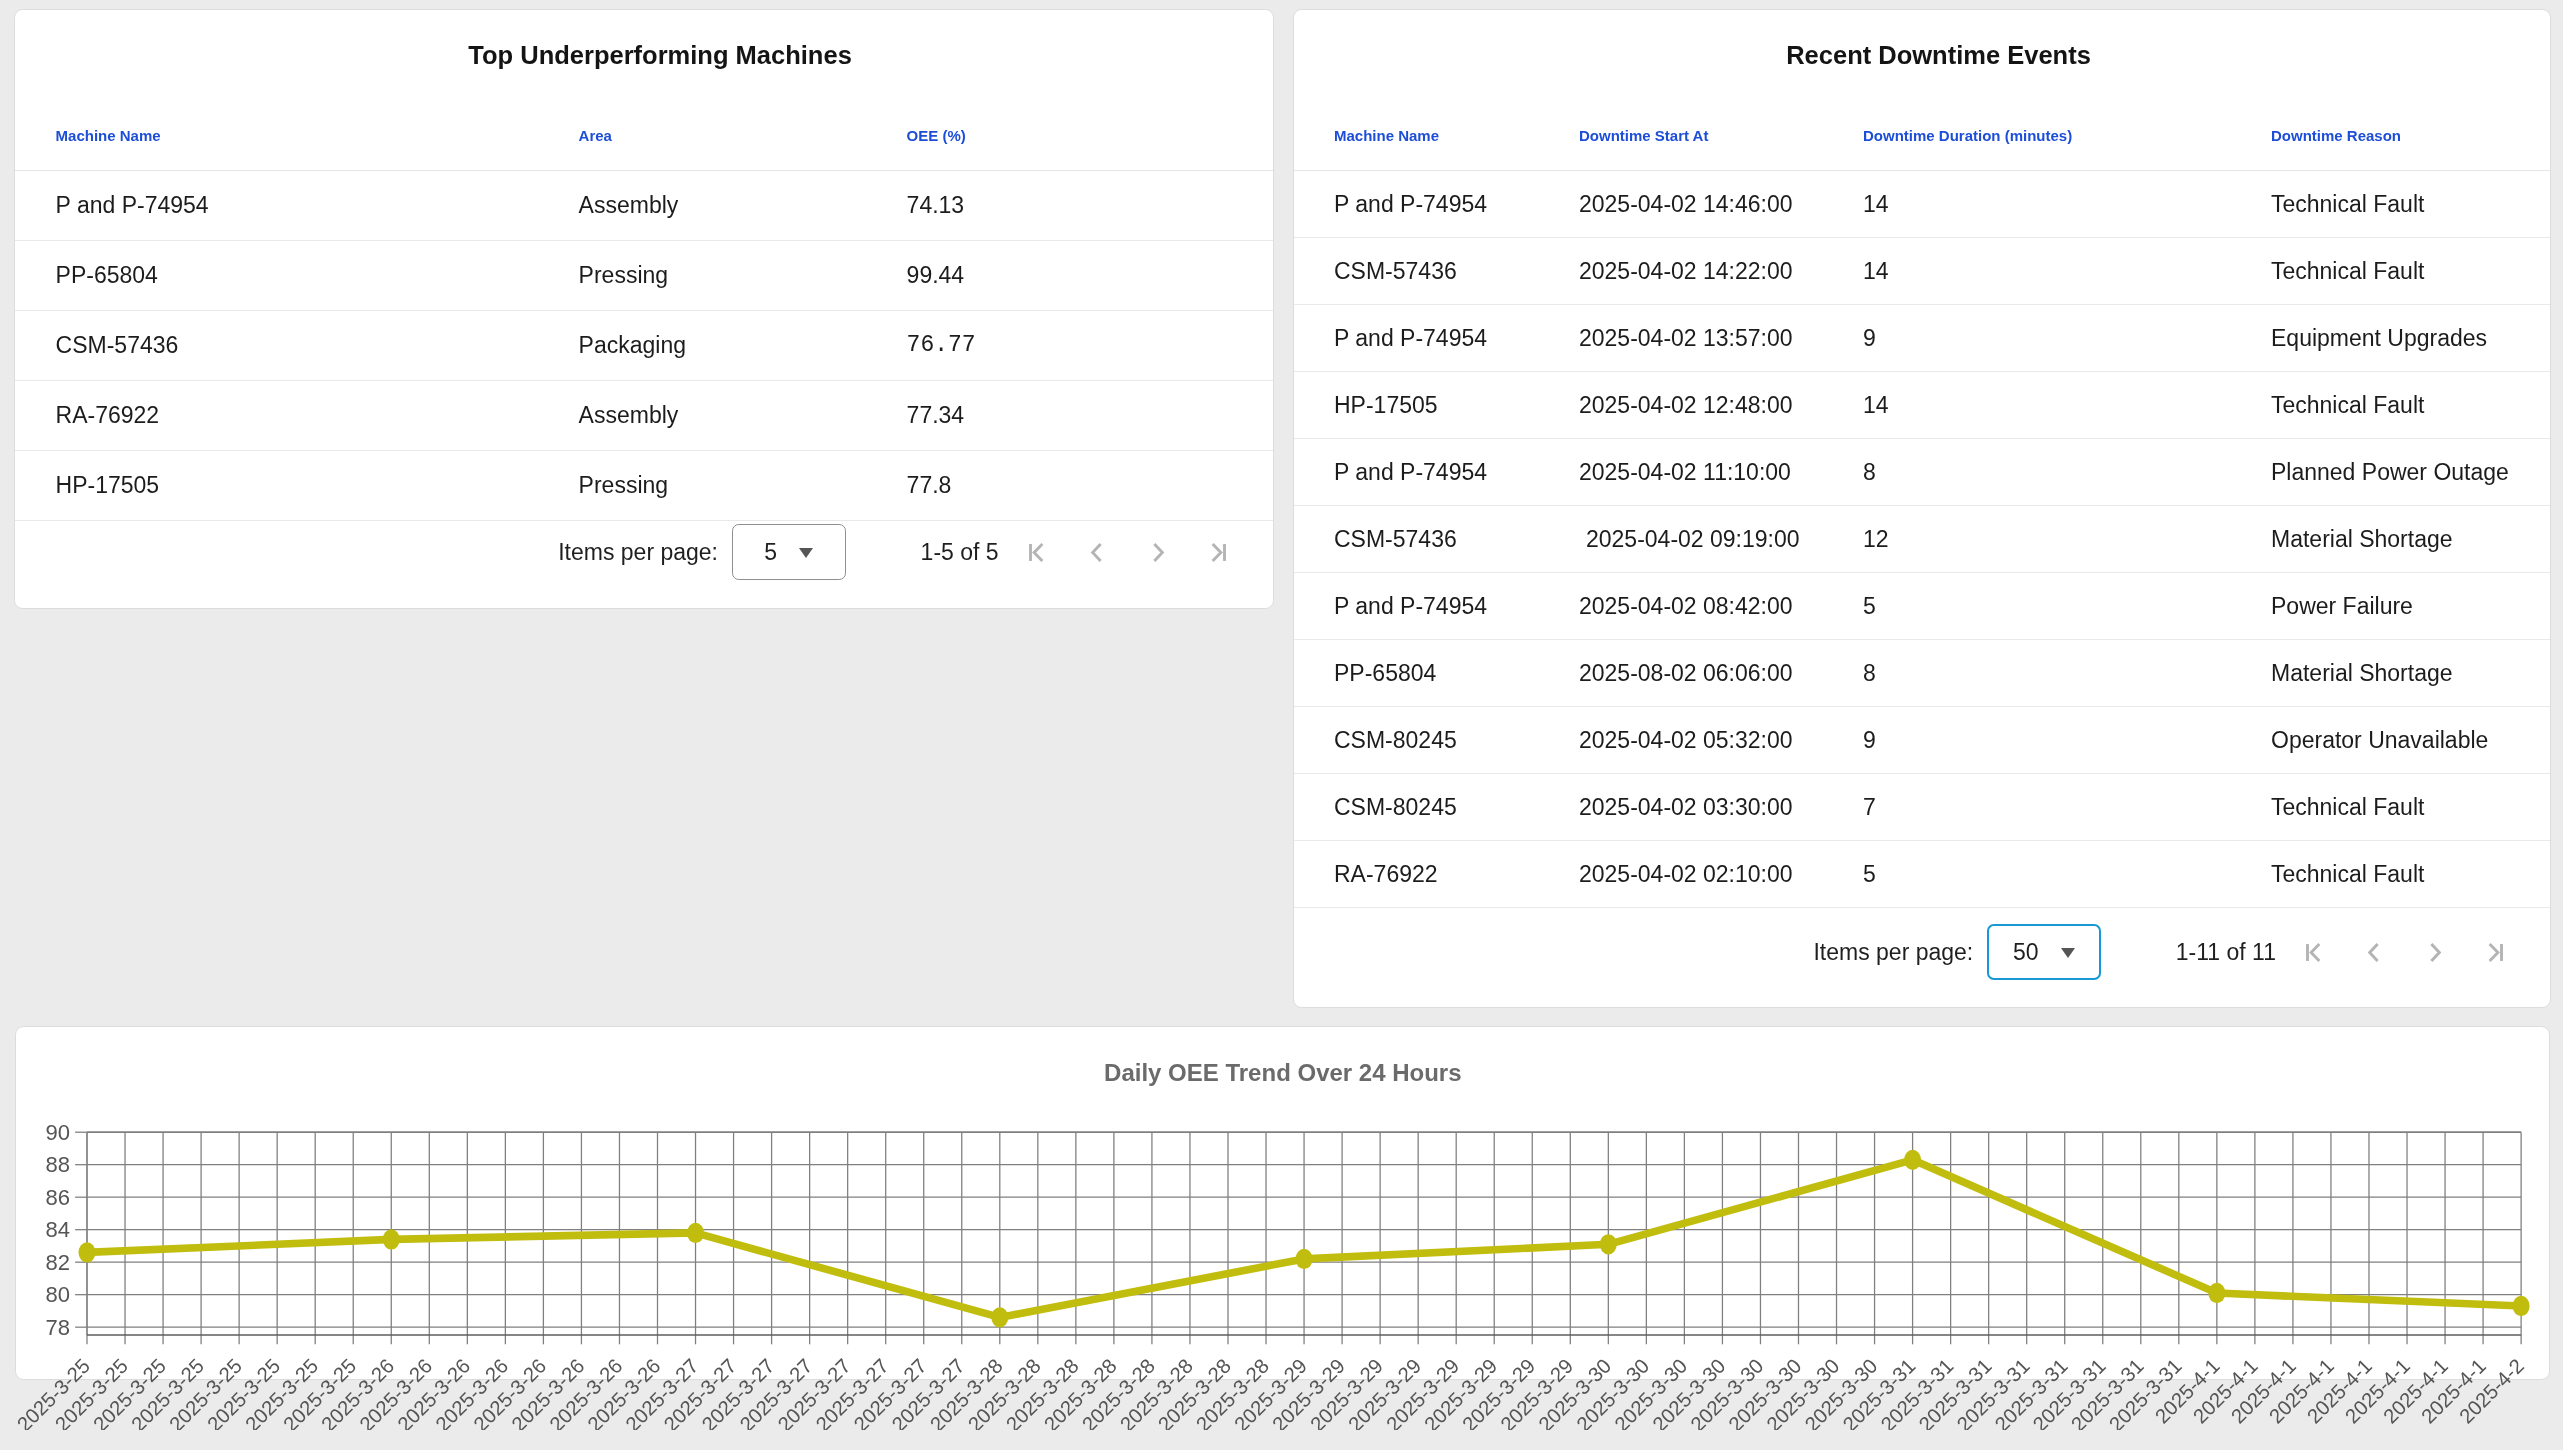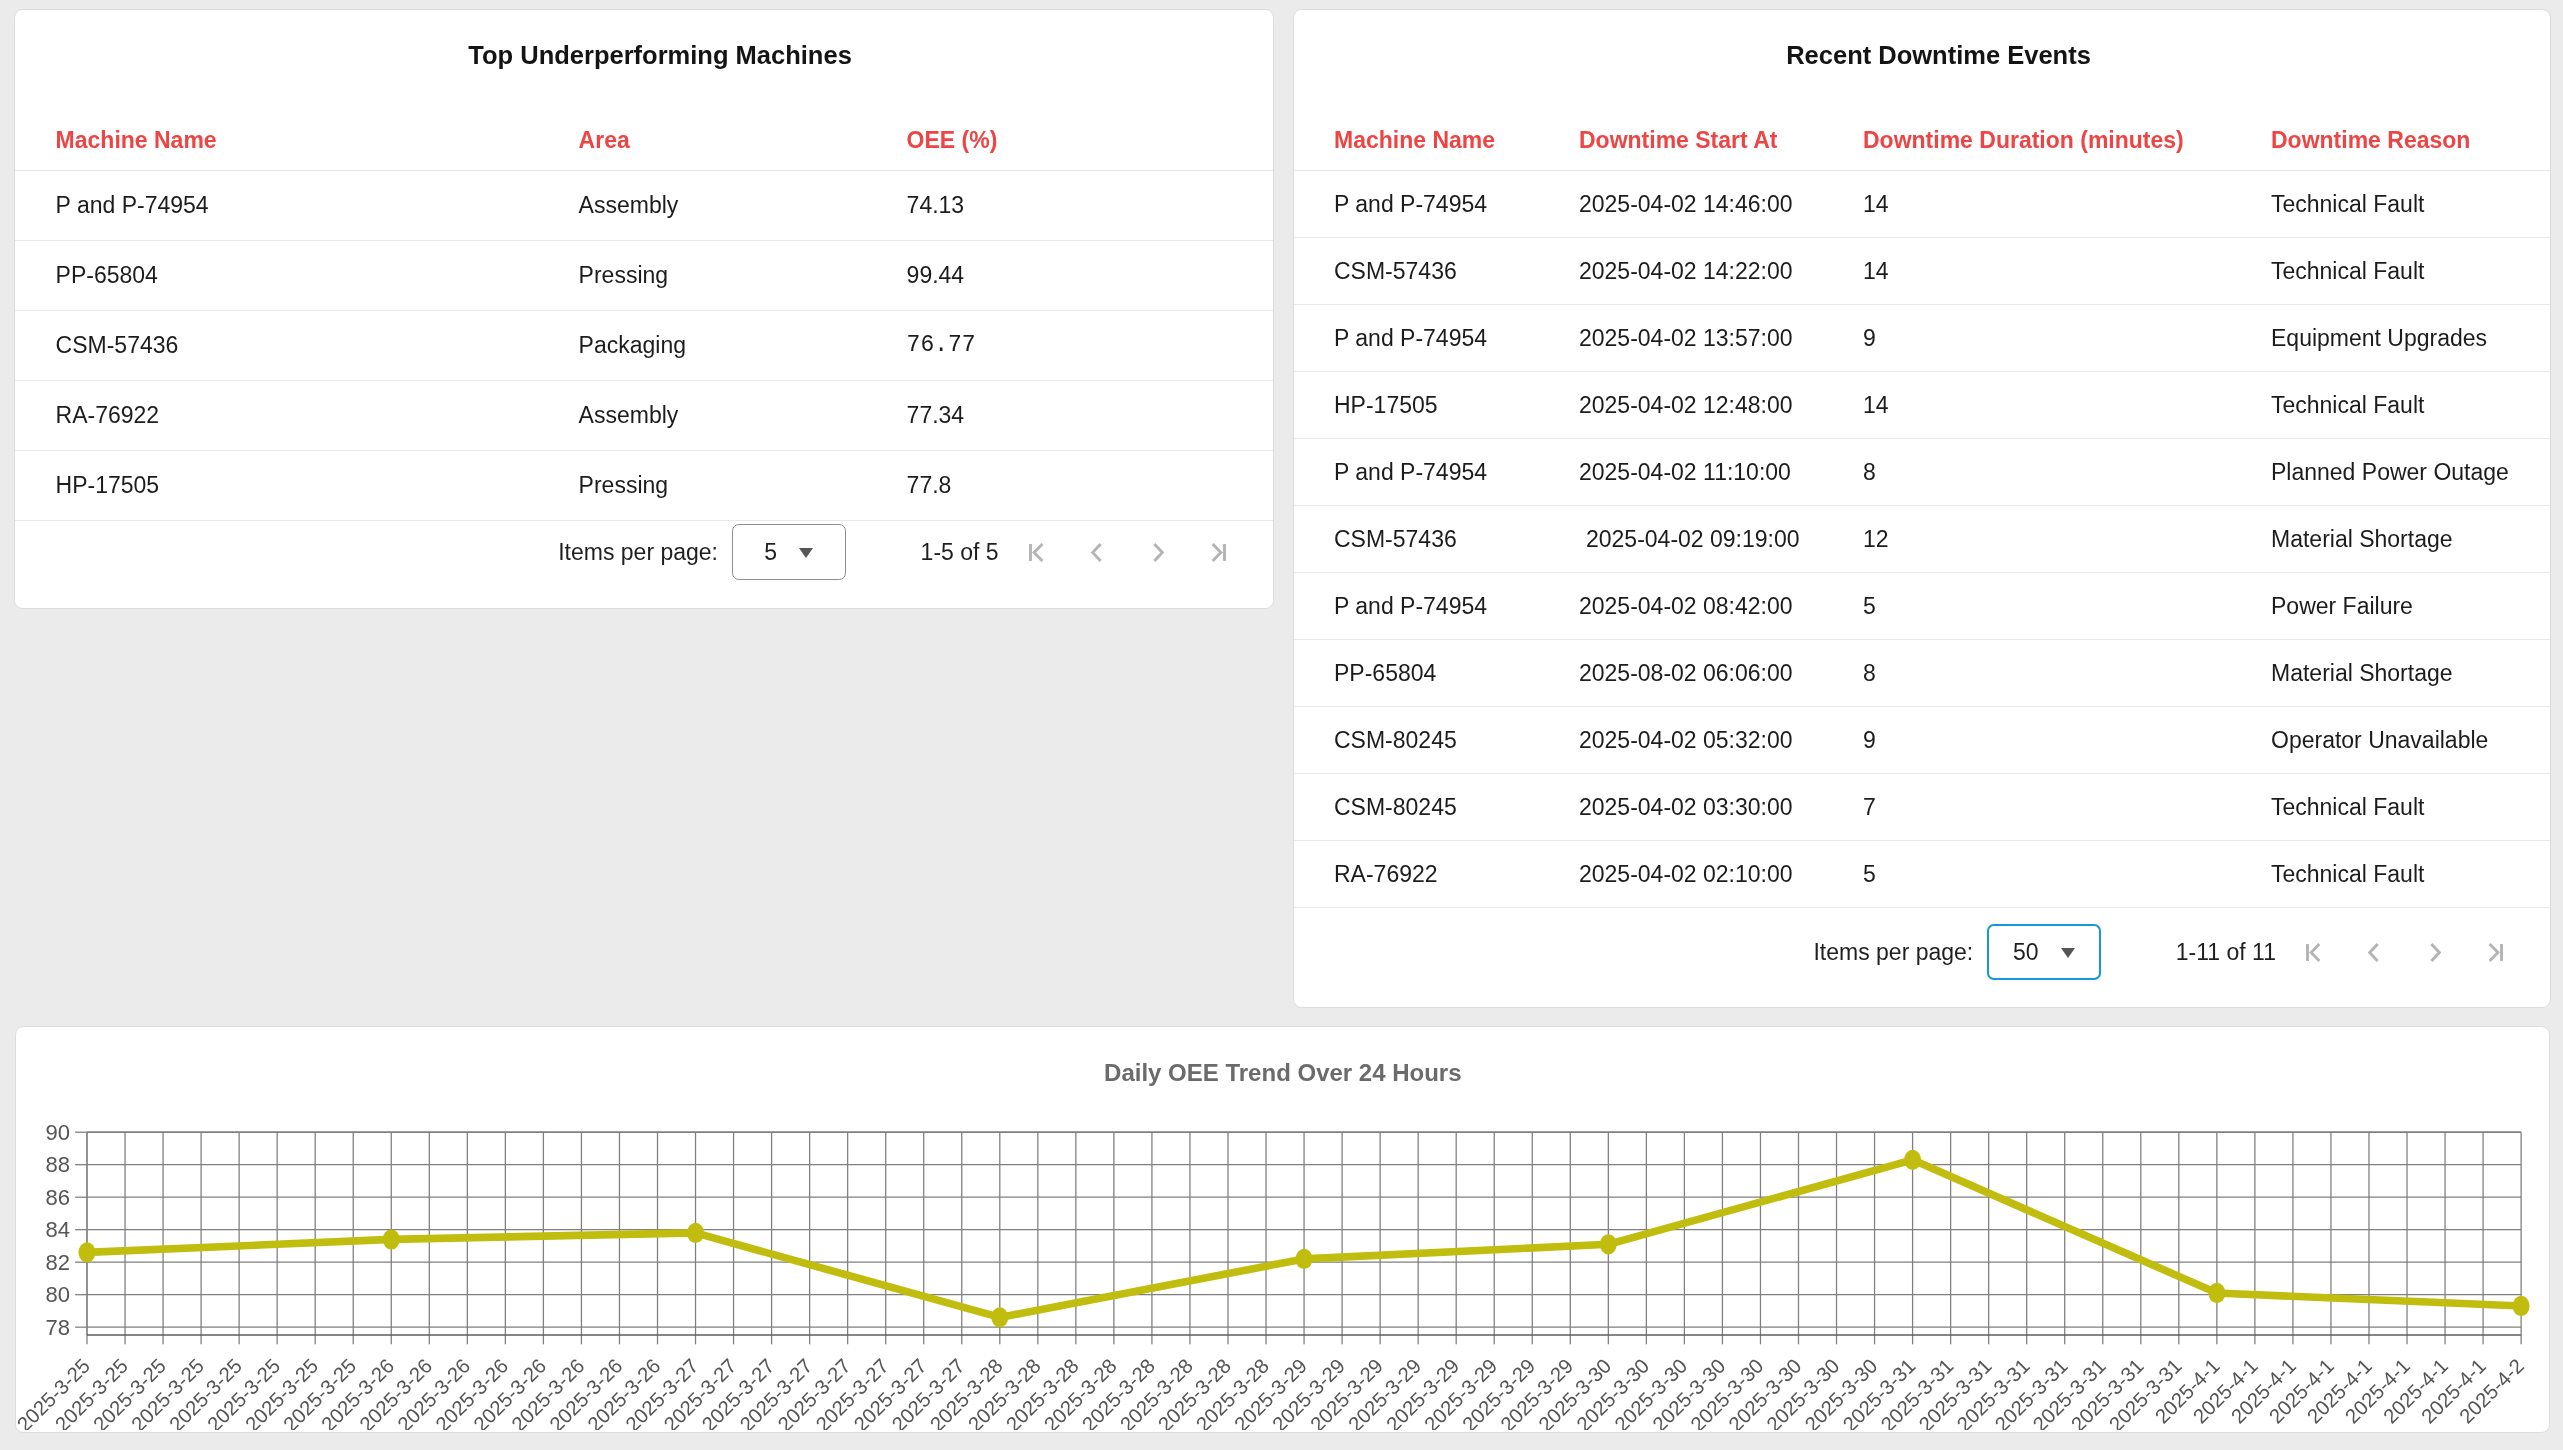--- a/index.html
+++ b/index.html
@@ -10,28 +10,28 @@
     color:#1c1c1c;
     overflow:hidden;
   }
   .card{
     position:absolute;background:#ffffff;
     border:1.7px solid #dcdcdc;border-radius:8.5px;
     box-sizing:border-box;
   }
   #left-card{left:13.6px;top:8.5px;width:1260px;height:600px;}
   #right-card{left:1293px;top:8.5px;width:1258px;height:999px;}
-  #chart-card{left:15.3px;top:1026px;width:2535px;height:407px;}
+  #chart-card{left:15.3px;top:1026px;width:2535px;height:354px;}
   .card-title{
     position:absolute;top:31px;left:0;right:0;text-align:center;
     font-size:25.5px;font-weight:bold;color:#141414;padding-left:33px;
   }
   .thead{position:absolute;left:0;right:0;top:0;height:160px;}
   .th{
-    position:absolute;top:117px;font-size:23px;font-weight:bold;color:#ef4444;
+    position:absolute;top:117px;font-size:15px;font-weight:bold;color:#1d4ed8;
     white-space:nowrap;
   }
   .header-sep{position:absolute;left:0;right:0;top:160px;height:1.7px;background:#e7e7e7;}
   .rows{position:absolute;left:0;right:0;top:161px;}
   .trow{position:relative;border-bottom:1.7px solid #e9e9e9;}
   .td{
     position:absolute;top:0;font-size:23px;color:#1c1c1c;white-space:nowrap;
   }
   .paginator{
     position:absolute;left:0;right:0;height:59px;

